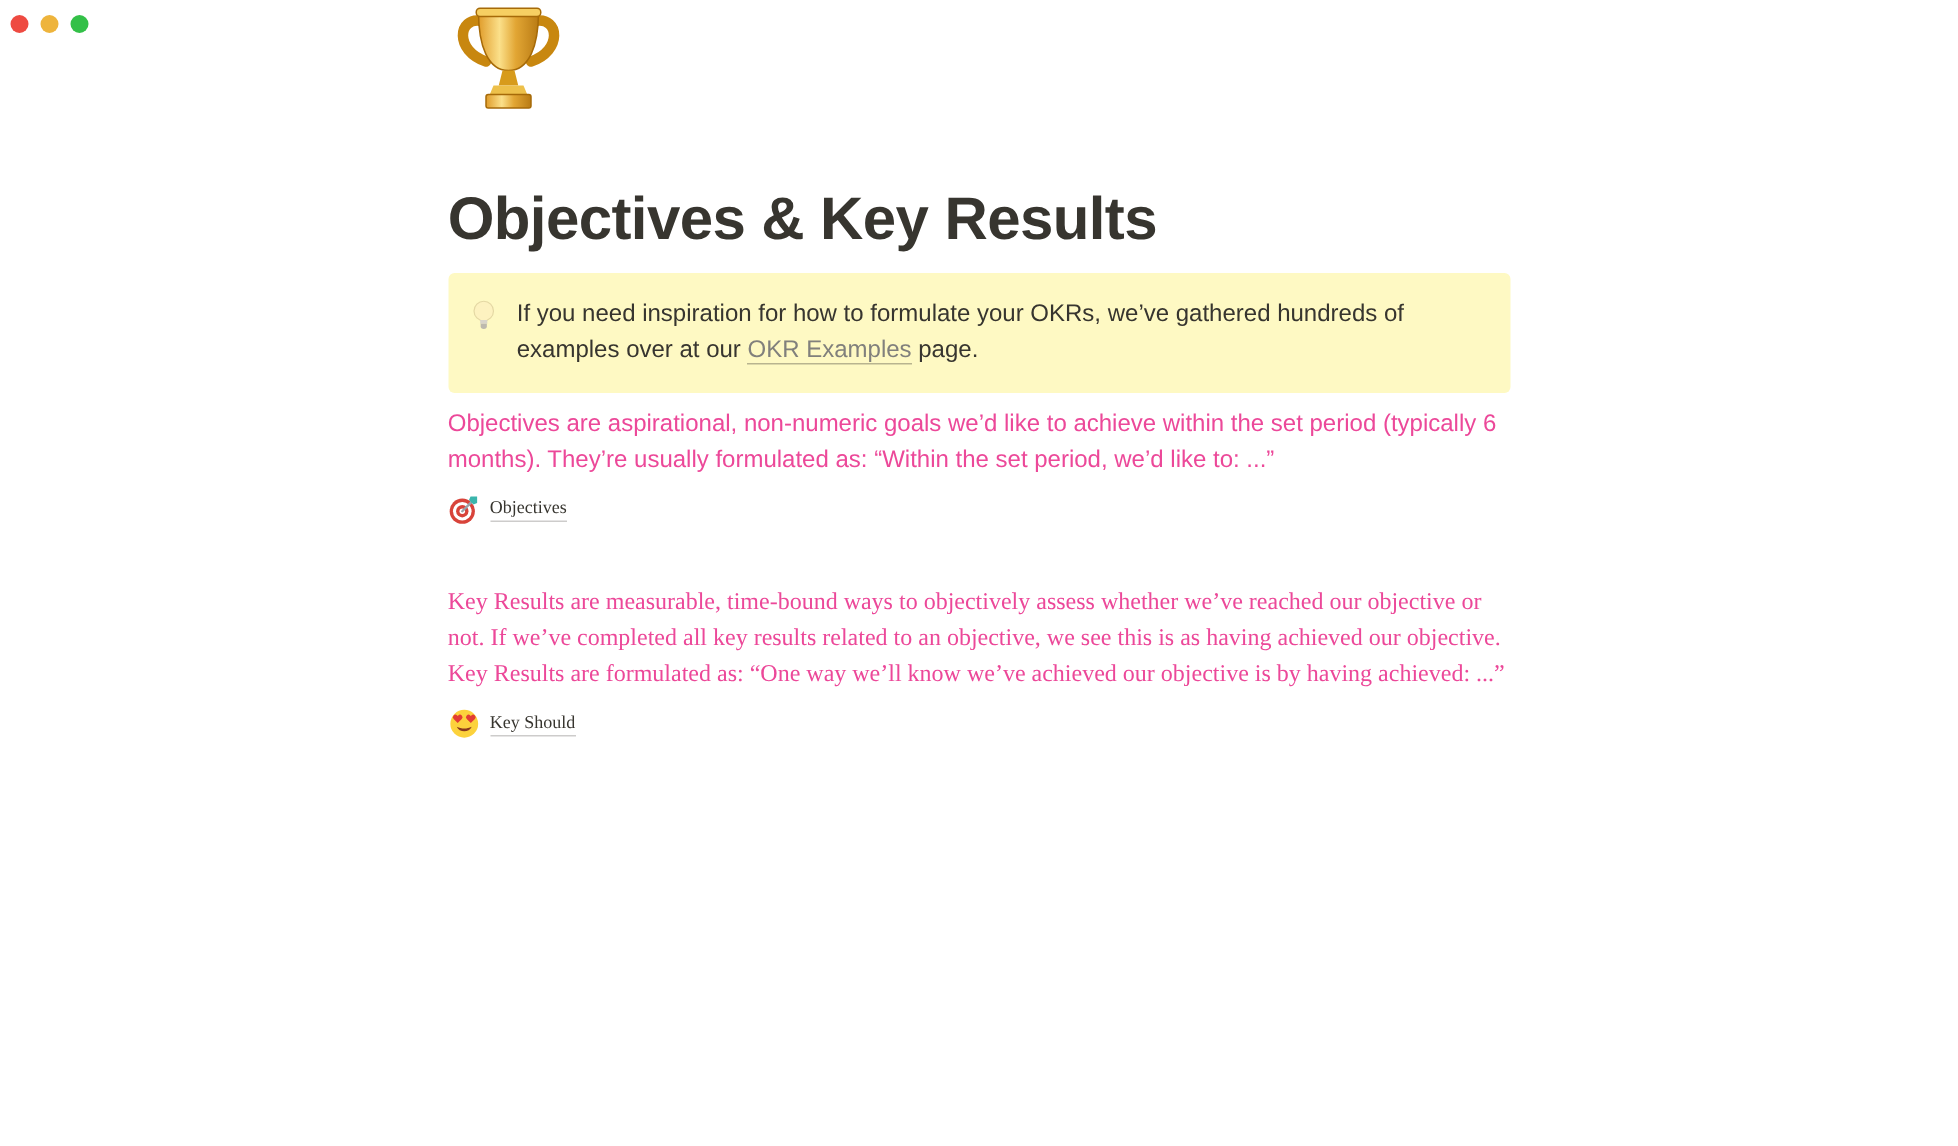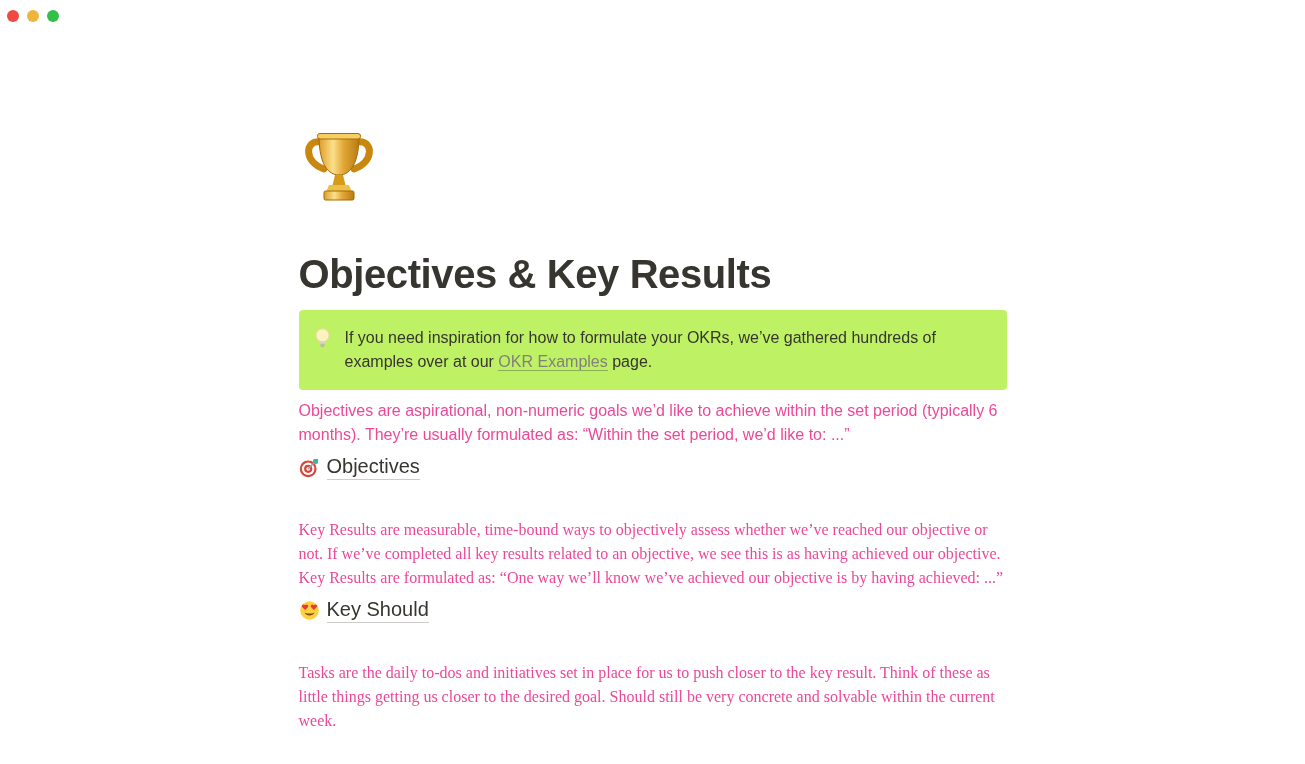--- a/index.html
+++ b/index.html
@@ -12,38 +12,38 @@
     position: relative;
   }
   
   .window-controls { position: absolute; top: 10px; left: 7px; display: flex; gap: 8px; }
   .traffic { width: 12px; height: 12px; border-radius: 50%; border: none; cursor: pointer; padding: 0; }
   .traffic.close { background: #ee4a41; }
   .traffic.minimize { background: #eeb43c; }
   .traffic.zoomctl { background: #33c048; }
 
   
-  main { width: 708px; margin: 0 auto; padding-top: 128px; }
+  main { width: 708px; margin: 0 auto; }
 
   .page-icon { width: 80px; height: 80px; cursor: pointer; }
   .page-icon svg { width: 80px; height: 80px; display: block; }
 
   h1.page-title {
     margin-top: 42px;
     font-size: 40px;
     line-height: 1.2;
     font-weight: 700;
     letter-spacing: -0.4px;
     color: #37352f;
     cursor: text;
   }
 
   .callout {
     margin-top: 12px;
-    background: #bef264;
+    background: #fef9c3;
     border-radius: 4px;
     padding: 16px 16px 16px 12px;
     display: flex;
     align-items: flex-start;
     font-size: 16px;
     line-height: 24px;
   }
   .callout-icon { width: 24px; height: 24px; flex: none; display: flex; align-items: center; justify-content: center; margin-right: 10px; }
   .callout-icon svg { width: 19px; height: 23px; display: block; }
   .callout-text { cursor: text; }
@@ -67,25 +67,26 @@
     align-items: center;
     gap: 7px;
     margin-top: 5px;
     height: 30px;
     width: max-content;
     cursor: pointer;
   }
   .page-link .pl-icon { width: 21px; height: 21px; flex: none; }
   .page-link .pl-icon svg { width: 21px; height: 21px; display: block; }
   .page-link .pl-label {
-    font-size: 20px;
+    font-size: 12px;
     font-weight: 500;
     color: #37352f;
     border-bottom: 1px solid rgba(55,53,47,0.25);
     padding-bottom: 1px;
+    font-family: Liberation Serif, serif;
   }
 </style>
 </head>
 <body>
 
 <div class="window-controls">
   <button class="traffic close"></button>
   <button class="traffic minimize"></button>
   <button class="traffic zoomctl"></button>
 </div>
@@ -150,15 +151,14 @@
       <svg viewBox="0 0 24 24" xmlns="http://www.w3.org/2000/svg">
         <circle cx="12" cy="12" r="10.6" fill="#fcd23c"></circle>
         <path d="M7 11.5 L3.9 8.4 A1.9 1.9 0 0 1 6.6 5.7 L7 6.1 L7.4 5.7 A1.9 1.9 0 0 1 10.1 8.4 Z" fill="#e23c34"></path>
         <path d="M17 11.5 L13.9 8.4 A1.9 1.9 0 0 1 16.6 5.7 L17 6.1 L17.4 5.7 A1.9 1.9 0 0 1 20.1 8.4 Z" fill="#e23c34"></path>
         <path d="M6.3 14.2 C8.3 18.8 15.7 18.8 17.7 14.2 C14 16 10 16 6.3 14.2 Z" fill="#8a3a1d"></path>
       </svg>
     </span>
     <span class="pl-label">Key Should</span>
   </div>
 
-  <p class="body-text mt-section">Tasks are the daily to-dos and initiatives set in place for us to push closer to the key result. Think of these as little things getting us closer to the desired goal. Should still be very concrete and solvable within the current week.</p>
 
 </main>
 
 </body></html>

